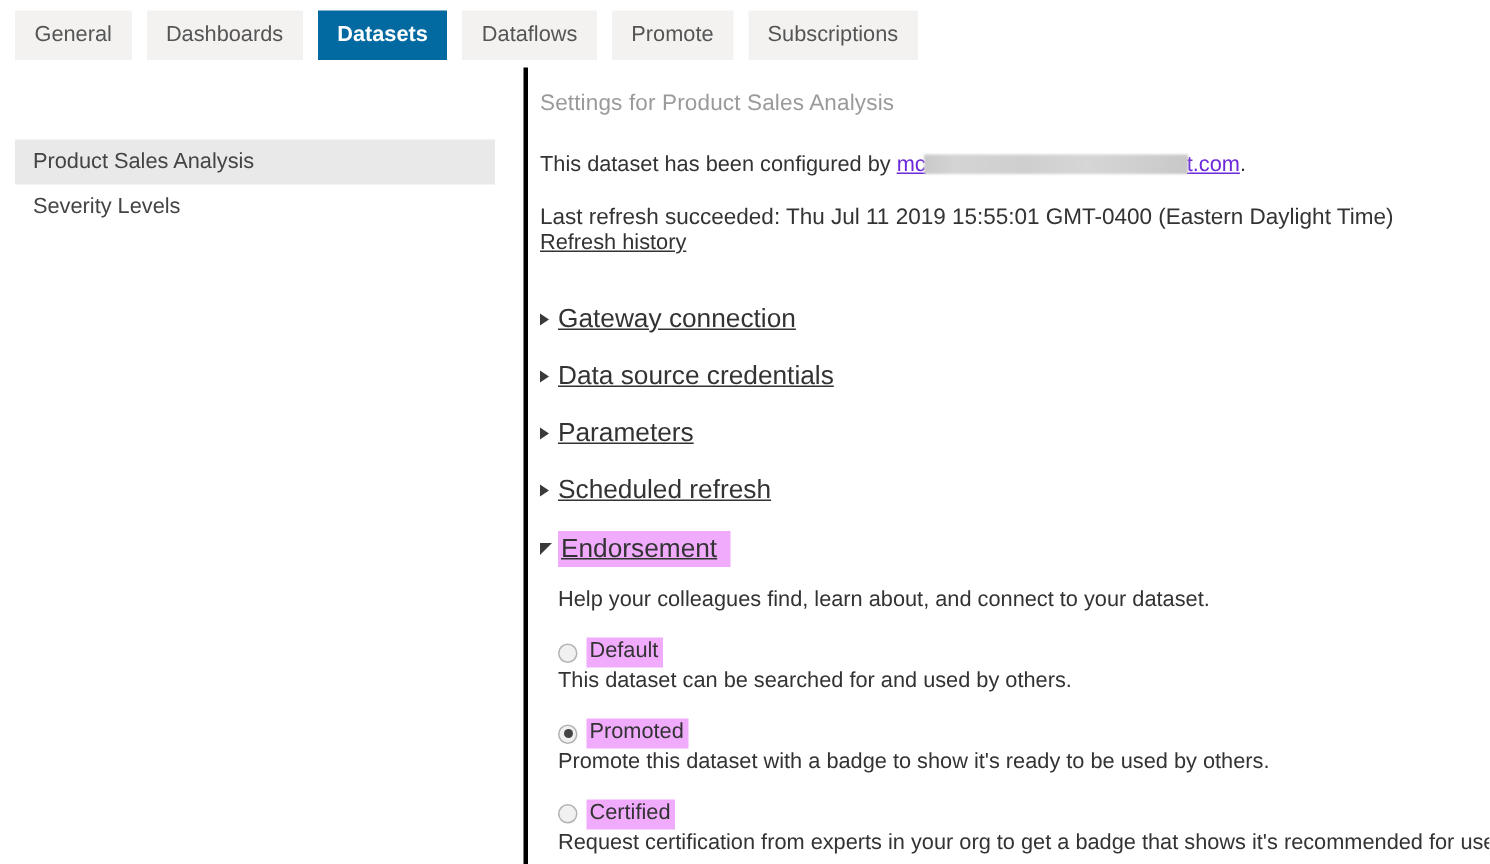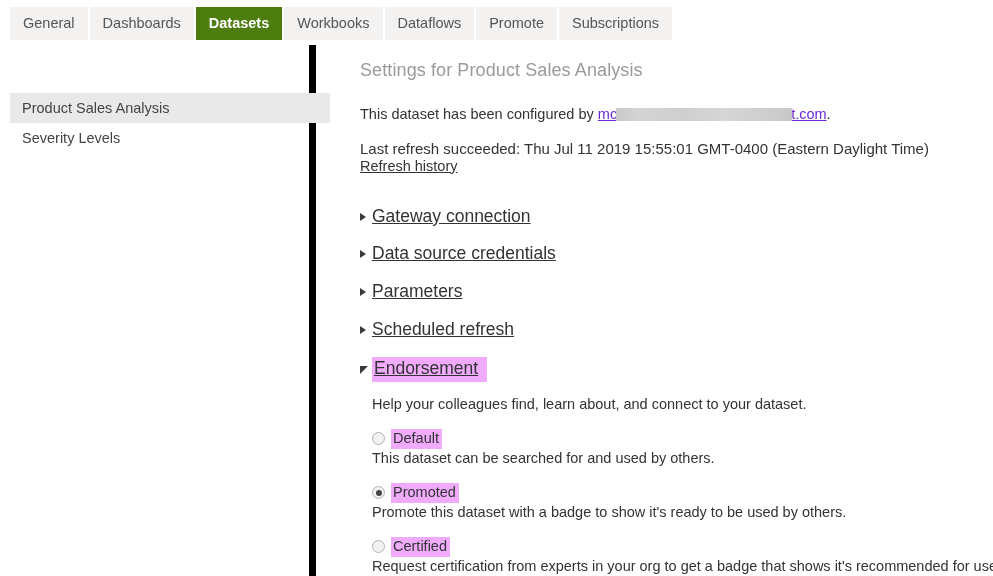--- a/index.html
+++ b/index.html
@@ -18,47 +18,48 @@
   }
 
   
   .tabbar {
     position: absolute;
     left: 10px;
     top: 7px;
     height: 33px;
     display: flex;
     align-items: stretch;
+    gap: 8px;
   }
   .tab {
     background: #f3f2f1;
     color: #555555;
     font-size: 14.5px;
     display: flex;
     align-items: center;
     padding: 0 13px;
     margin-right: 2px;
     white-space: nowrap;
     cursor: pointer;
     line-height: 1;
   }
   .tab.active {
-    background: #4d7c0f;
+    background: #0369a1;
     color: #ffffff;
     font-weight: 600;
   }
 
   
   .sidebar {
     position: absolute;
     left: 0;
     top: 45px;
-    width: 316px;
+    width: 352px;
     bottom: 0;
-    border-right: 7px solid #000000;
+    border-right: 3px solid #000000;
     box-sizing: border-box;
   }
   .side-item {
     height: 30px;
     display: flex;
     align-items: center;
     padding-left: 12px;
     font-size: 14.5px;
     color: #444444;
     cursor: pointer;
@@ -81,21 +82,21 @@
     position: absolute;
     left: 333px;
     top: 45px;
     right: 0;
     bottom: 0;
     padding: 15px 0 0 27px;
     box-sizing: border-box;
     overflow: hidden;
   }
   .page-title {
-    font-size: 18px;
+    font-size: 15px;
     font-weight: 400;
     color: #9a9a9a;
     margin: 0 0 24px 0;
     line-height: 1.2;
     letter-spacing: 0.1px;
   }
   .config-line {
     font-size: 14.5px;
     color: #333333;
     margin-bottom: 18px;
@@ -228,21 +229,20 @@
     white-space: nowrap;
   }
 </style>
 </head>
 <body>
 
 <div class="tabbar">
   <div class="tab">General</div>
   <div class="tab">Dashboards</div>
   <div class="tab active">Datasets</div>
-  <div class="tab">Workbooks</div>
   <div class="tab">Dataflows</div>
   <div class="tab">Promote</div>
   <div class="tab">Subscriptions</div>
 </div>
 
 <div class="sidebar">
   <div class="side-spacer"></div>
   <div class="side-item selected">
     <span>Product Sales Analysis</span>
   </div>

